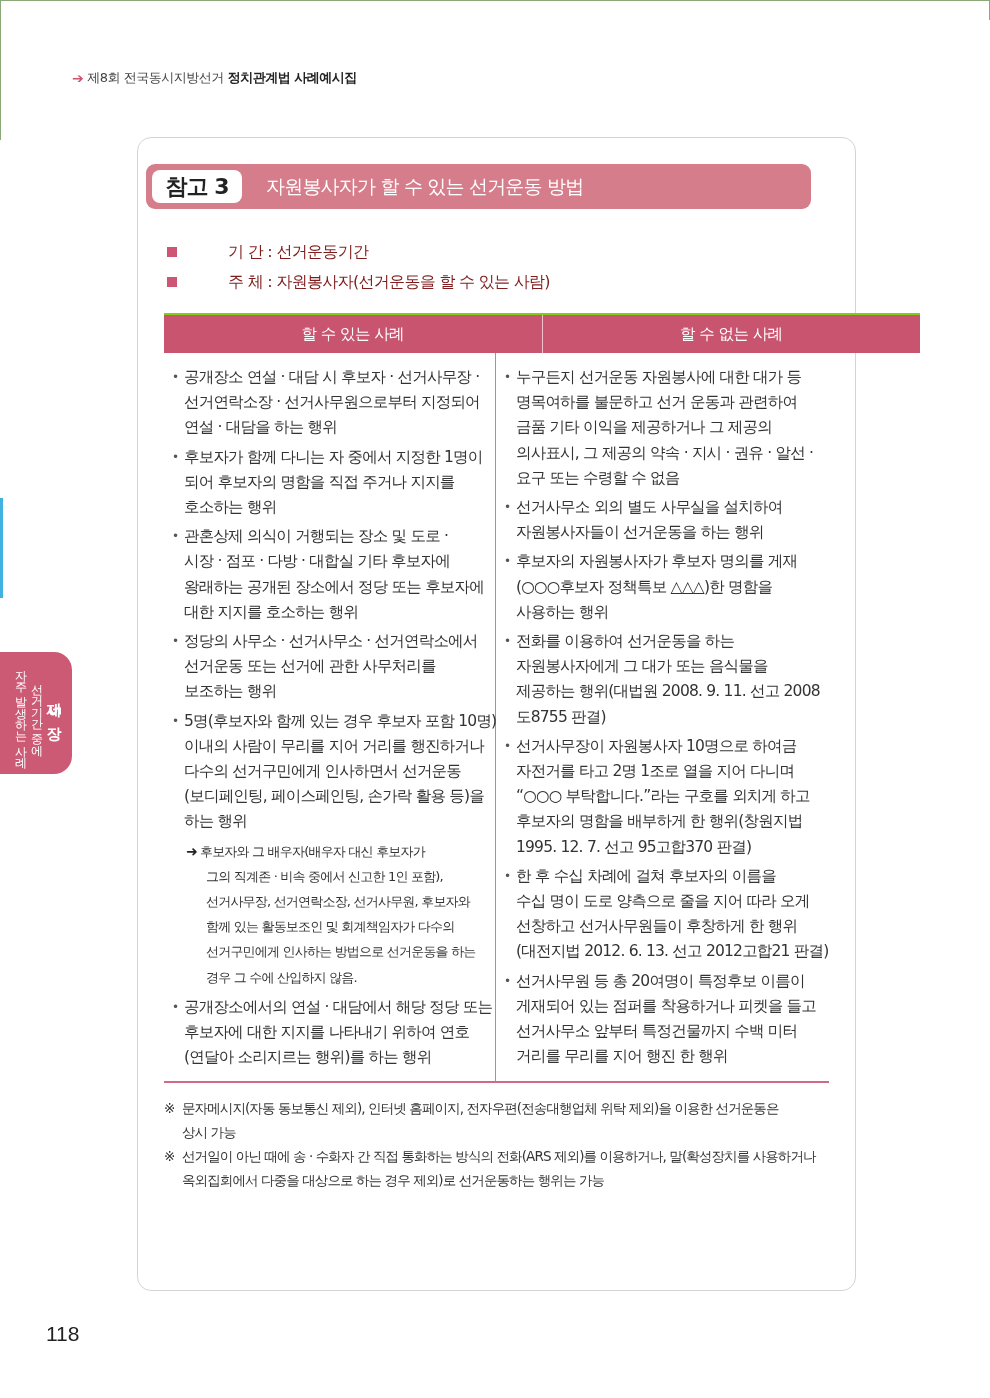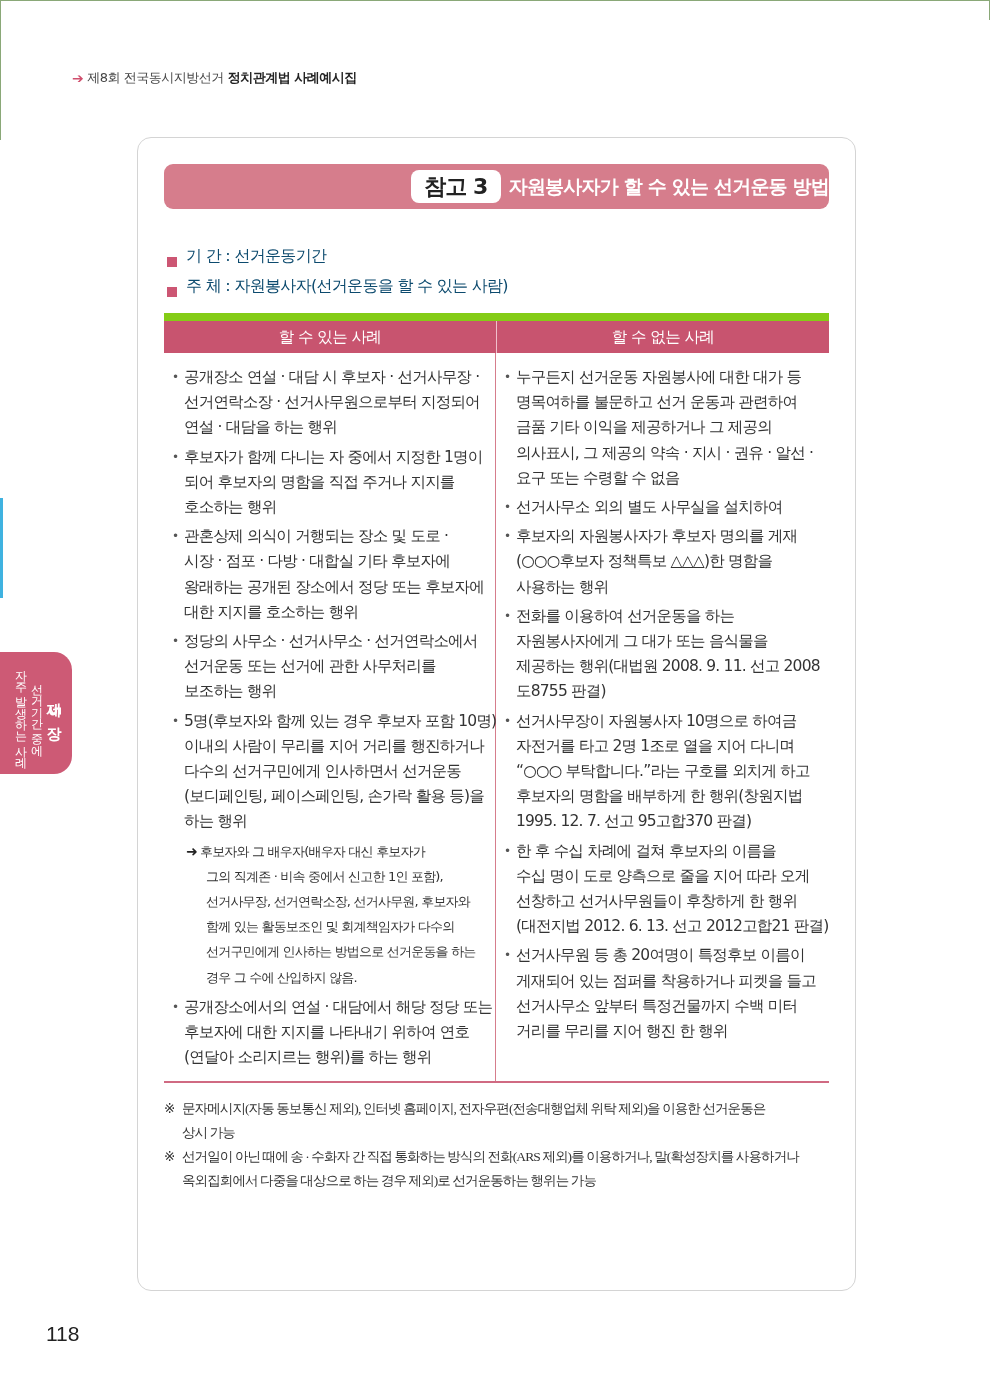--- a/index.html
+++ b/index.html
@@ -21,46 +21,46 @@
     }
     .running-header .arrow { color: #d0506e; font-size: 14px; font-weight: bold; }
     .running-header .bold { font-weight: bold; color: #222; }
 
     .content-box {
       position: absolute; left: 137px; top: 137px; width: 719px; height: 1154px;
       border: 1px solid #d4d4d4; border-radius: 14px; background: #fff;
     }
 
     .title-bar {
-      position: absolute; left: 164px; top: 164px; width: 665px; height: 45px;
+      position: absolute; left: 146px; top: 164px; width: 665px; height: 45px;
       background: #d67d8c; border-radius: 9px;
-      display: flex; align-items: center; justify-content: flex-end;
+      display: flex; align-items: center;
     }
     .title-badge {
       margin-left: 6px; height: 33px; width: 90px; background: #fff; border-radius: 8px;
       font-size: 22px; font-weight: bold; color: #222; letter-spacing: -1px;
       display: flex; align-items: center; justify-content: center;
     }
     .title-text {
-      margin-left: 8px; font-size: 19px; color: #ffffff; letter-spacing: -0.8px; font-weight: bold;
+      margin-left: 24px; font-size: 19px; color: #ffffff; letter-spacing: -0.8px;
     }
 
     .info-list { position: absolute; left: 167px; top: 237px; }
     .info-item {
-      display: flex; align-items: flex-end; height: 30px;
-      font-size: 16px; color: #0c4a6e; letter-spacing: -0.7px;
+      display: flex; align-items: center; height: 30px;
+      font-size: 16px; color: #7f1d1d; letter-spacing: -0.7px; gap: 42px;
     }
     .info-item .sq { width: 10px; height: 10px; background: #cc5673; margin-right: 9px; }
 
     .cases-table {
       position: absolute; left: 164px; top: 313px; width: 665px; height: 770px;
     }
     .table-head {
-      position: absolute; left: 0; top: 0; width: 665px; height: 40px;
-      background: #c8546f; border-top: 8px solid #84cc16;
+      position: absolute; left: 0; top: 0; width: 756px; height: 40px;
+      background: #c8546f; border-top: 2px solid #84cc16;
       display: flex;
     }
     .table-head .th {
       flex: 1; color: #fff; font-size: 15.5px; letter-spacing: -0.6px;
       display: flex; align-items: center; justify-content: center;
     }
     .table-head .th + .th { border-left: 1px solid #f0c0cc; }
     .col-divider { position: absolute; left: 331px; top: 40px; width: 1px; height: 728px; background: #d67d8c; }
     .table-bottom { position: absolute; left: 0; bottom: 0; width: 665px; height: 2px; background: #d06a82; }
 
@@ -71,21 +71,21 @@
     .bullet::before { content: "•"; position: absolute; left: 0; top: 0; font-size: 12px; color: #555; }
     .bullet .line { display: block; white-space: nowrap; }
     .note-sub { padding-left: 14px; font-size: 13px; line-height: 25.2px; margin-top: 2px; margin-bottom: 5px; }
     .note-sub .line { display: block; white-space: nowrap; padding-left: 20px; }
     .note-sub .line.first { padding-left: 0; }
     .note-sub .arrow { font-weight: bold; color: #222; margin-right: 3px; font-size: 14px; }
 
     .footnotes { position: absolute; left: 164px; top: 1097px; width: 670px; font-size: 13.5px; color: #333; letter-spacing: -0.9px; }
     .footnote { position: relative; padding-left: 18px; line-height: 23.5px; margin-bottom: 1px; }
     .footnote .mark { position: absolute; left: 0; top: 0; }
-    .footnote .line { display: block; white-space: nowrap; font-family: Liberation Serif, serif; }
+    .footnote .line { display: block; white-space: nowrap; }
 
     .chapter-tab {
       position: absolute; left: 0; top: 652px; width: 72px; height: 122px;
       background: #cd5a75; border-radius: 0 18px 18px 0;
     }
     .chapter-tab .vt {
       position: absolute; writing-mode: vertical-rl; color: #fff; white-space: nowrap;
     }
     .chapter-tab .ch-num { left: 44px; top: 40px; font-size: 15px; font-weight: bold; letter-spacing: -1px; }
     .chapter-tab .ch-sub1 { left: 28px; top: 24px; font-size: 12px; letter-spacing: -0.5px; }
@@ -179,20 +179,21 @@
   <div class="col right">
     <div class="bullet">
       <span class="line">누구든지 선거운동 자원봉사에 대한 대가 등</span>
       <span class="line">명목여하를 불문하고 선거 운동과 관련하여</span>
       <span class="line">금품 기타 이익을 제공하거나 그 제공의</span>
       <span class="line">의사표시, 그 제공의 약속 · 지시 · 권유 · 알선 ·</span>
       <span class="line">요구 또는 수령할 수 없음</span>
     </div>
     <div class="bullet">
       <span class="line">선거사무소 외의 별도 사무실을 설치하여</span>
+      <span class="line">자원봉사자들이 선거운동을 하는 행위</span>
     </div>
     <div class="bullet">
       <span class="line">후보자의 자원봉사자가 후보자 명의를 게재</span>
       <span class="line">(○○○후보자 정책특보 △△△)한 명함을</span>
       <span class="line">사용하는 행위</span>
     </div>
     <div class="bullet">
       <span class="line">전화를 이용하여 선거운동을 하는</span>
       <span class="line">자원봉사자에게 그 대가 또는 음식물을</span>
       <span class="line">제공하는 행위(대법원 2008. 9. 11. 선고 2008</span>

